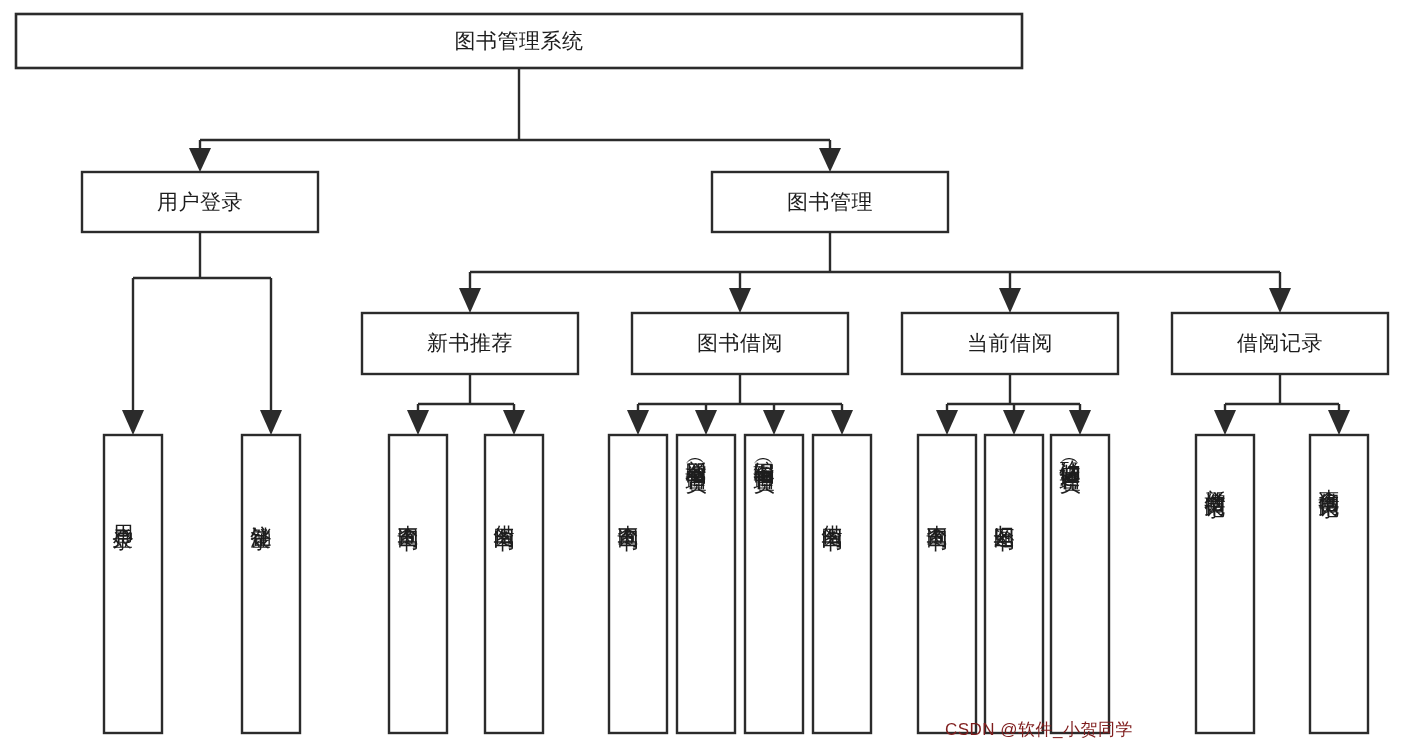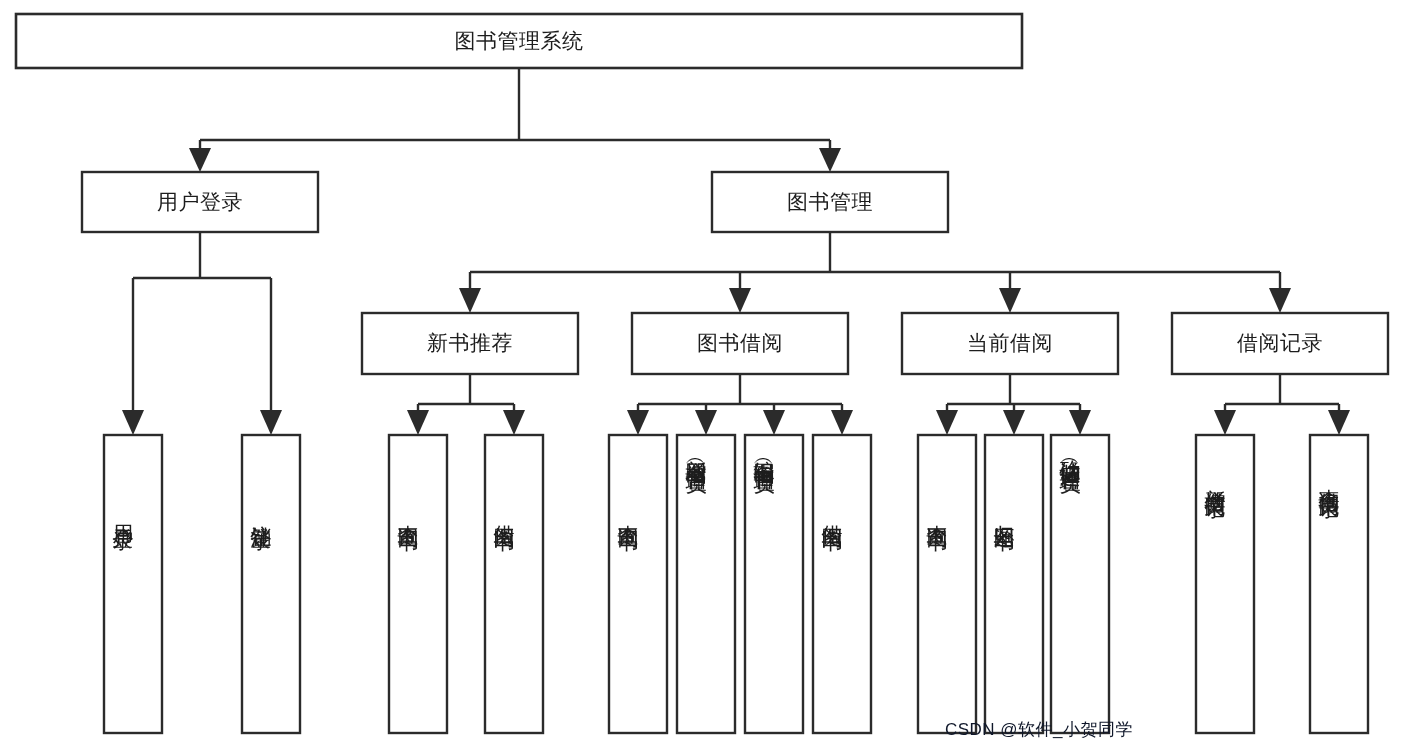--- a/index.html
+++ b/index.html
@@ -64,21 +64,21 @@
     text-align: left;
     white-space: nowrap;
     pointer-events: none;
   }
   .watermark {
     position: absolute;
     right: 18px;
     bottom: 6px;
     font-family: "Liberation Sans", "DejaVu Sans", sans-serif;
     font-size: 17px;
-    color: #0f172a;
+    color: #7f1d1d;
     letter-spacing: 0.5px;
     white-space: nowrap;
     user-select: none;
   }
 </style>
 </head>
 <body>
 
 <div id="diagram-root">
 

